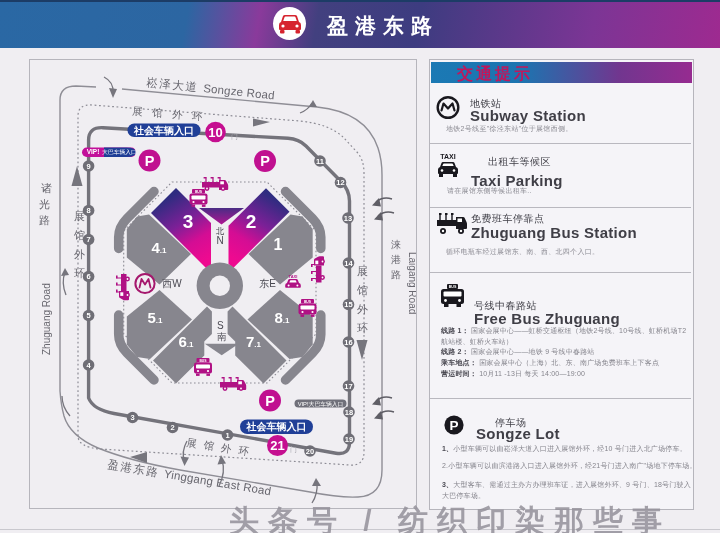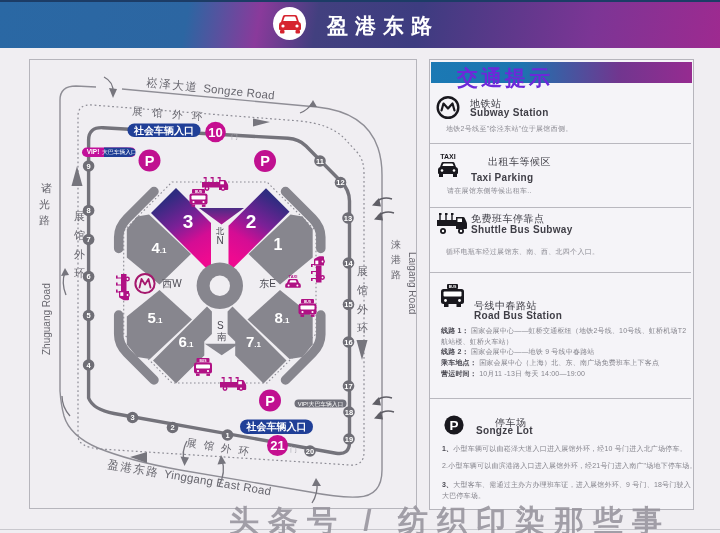--- a/index.html
+++ b/index.html
@@ -4,24 +4,24 @@
 <style>
 html,body{margin:0;padding:0}
 body{width:720px;height:533px;position:relative;background:#f0eef2;font-family:"Liberation Sans",sans-serif;overflow:hidden}
 .abs{position:absolute}
 .hdr{left:0;top:0;width:720px;height:46px;background:linear-gradient(100deg,#2a68a4 0%,#2c66a2 26%,#8a3a9b 36%,#42407f 44%,#3d3c80 58%,#7c3595 82%,#9e2a90 100%);border-top:2px solid #1c3c66}
 .hcir{left:273px;top:7px;width:33px;height:33px;border-radius:50%;background:#fff}
 .htit{left:327px;top:12px;color:#fff;font-size:21px;font-weight:bold;letter-spacing:7px;white-space:nowrap}
 .mapbox{left:29px;top:59px;width:386px;height:448px;border:1px solid #b6b5bc;background:#f0eef2}
 .tips{left:429px;top:59px;width:263px;height:449px;border:1px solid #b6b5bc;background:#f5f4f8}
 .tbar{left:431px;top:62px;width:261px;height:21px;background:linear-gradient(90deg,#1b79b4 0%,#1d74b0 35%,#71368f 72%,#962b90 100%)}
-.tbartxt{left:457px;top:64px;color:#6d28d9;font-size:21px;font-weight:bold;letter-spacing:3px}
+.tbartxt{left:457px;top:64px;color:#be185d;font-size:16px;font-weight:bold;letter-spacing:3px}
 .sep{left:430px;width:261px;height:1px;background:#b9b8bf}
 .h-cn{font-size:10px;color:#3f3e46;letter-spacing:0.5px;white-space:nowrap}
-.h-en{font-size:10px;font-weight:bold;color:#3f3e46;letter-spacing:0.3px;white-space:nowrap}
+.h-en{font-size:15px;font-weight:bold;color:#3f3e46;letter-spacing:0.3px;white-space:nowrap}
 .gtxt{font-size:7px;color:#8c8b93;letter-spacing:0.3px;white-space:nowrap}
 .btxt{font-size:7px;color:#85848c;letter-spacing:0.2px;white-space:nowrap}
 .btxt b{color:#4a4952}
 .wm{left:229px;top:501px;width:492px;color:#94919a;font-size:30px;font-weight:bold;letter-spacing:9px;opacity:.85;white-space:nowrap}
 </style>
 </head>
 <body>
 
 <div class="abs hdr"></div>
 
@@ -994,21 +994,21 @@
       <circle cx="145" cy="283.5" r="9.6" fill="none" stroke="#a5176d" stroke-width="2"></circle>
 <path d="M 139.5,287.5 L 141.5,279 L 145,284.5 L 148.5,279 L 150.5,287.5" fill="none" stroke="#a5176d" stroke-width="1.8" stroke-linecap="round" stroke-linejoin="round"></path>
     </g>
 
 <use href="#mbus" x="193.5" y="358"></use>
 
 <use href="#mtruck" x="220" y="377"></use>
 </svg>
 
 <div class="abs h-cn" style="left:471px;top:212px">免费班车停靠点</div>
-<div class="abs h-en" style="left:471px;top:224px">Shuttle Bus Subway</div>
+<div class="abs h-en" style="left:471px;top:224px">Zhuguang Bus Station</div>
 
 <div class="abs gtxt" style="left:446px;top:247px">循环电瓶车经过展馆东、南、西、北四个入口。</div>
 <div class="abs sep" style="top:272px"></div>
 
 <svg class="abs" style="left:440px;top:284px" width="25" height="25" viewBox="0 0 25 25">
 <rect x="7" y="0" width="11" height="5" rx="1" fill="#19181e"></rect>
 <text x="12.5" y="4.2" font-size="3.6" font-weight="bold" fill="#fff" text-anchor="middle" font-family="Liberation Sans">BUS</text>
 <rect x="1" y="5" width="23" height="15" rx="2.5" fill="#19181e"></rect>
 <rect x="3.5" y="7.5" width="18" height="5" rx="1" fill="#fff"></rect>
 <circle cx="5.5" cy="16.5" r="1.4" fill="#fff"></circle>
@@ -1162,21 +1162,21 @@
       <circle cx="145" cy="283.5" r="9.6" fill="none" stroke="#a5176d" stroke-width="2"></circle>
 <path d="M 139.5,287.5 L 141.5,279 L 145,284.5 L 148.5,279 L 150.5,287.5" fill="none" stroke="#a5176d" stroke-width="1.8" stroke-linecap="round" stroke-linejoin="round"></path>
     </g>
 
 <use href="#mbus" x="193.5" y="358"></use>
 
 <use href="#mtruck" x="220" y="377"></use>
 </svg>
 
 <div class="abs h-cn" style="left:474px;top:299px">号线中春路站</div>
-<div class="abs h-en" style="left:474px;top:310px">Road Bus Station</div>
+<div class="abs h-en" style="left:474px;top:310px">Free Bus Zhuguang</div>
 
 <div class="abs btxt" style="left:441px;top:326px"><b>线路 1：</b> 国家会展中心——虹桥交通枢纽（地铁2号线、10号线、虹桥机场T2</div>
 <div class="abs btxt" style="left:441px;top:337px">航站楼、虹桥火车站）</div>
 <div class="abs btxt" style="left:441px;top:347px"><b>线路 2：</b> 国家会展中心——地铁 9 号线中春路站</div>
 <div class="abs btxt" style="left:441px;top:358px"><b>乘车地点：</b> 国家会展中心（上海）北、东、南广场免费班车上下客点</div>
 <div class="abs btxt" style="left:441px;top:369px"><b>营运时间：</b> 10月11 -13日 每天 14:00—19:00</div>
 <div class="abs sep" style="top:398px"></div>
 
 <svg class="abs" style="left:444px;top:415px" width="20" height="20" viewBox="0 0 20 20">
 <circle cx="10" cy="10" r="9.6" fill="#19181e"></circle>

